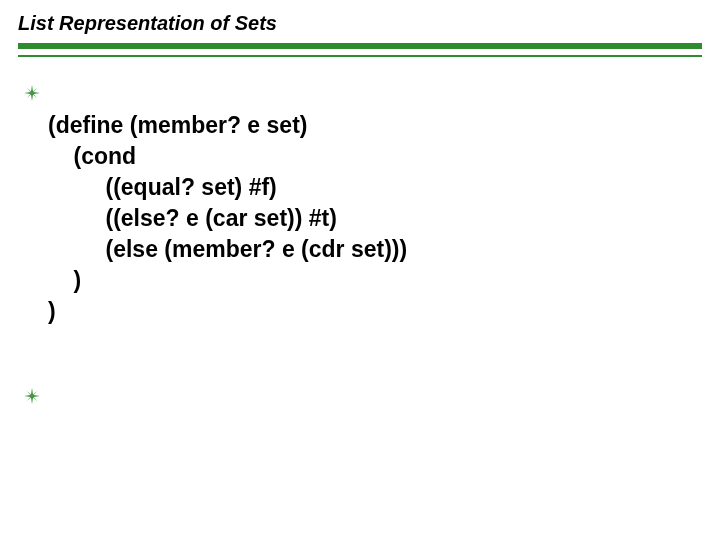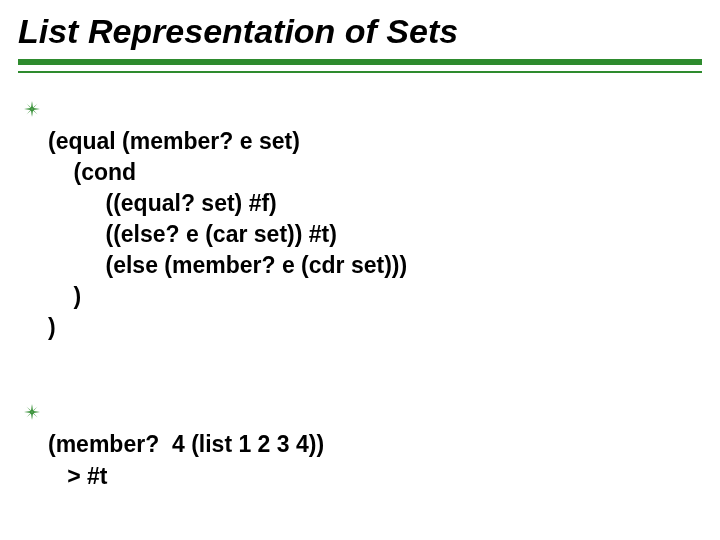--- a/index.html
+++ b/index.html
@@ -1,18 +1,18 @@
 <!DOCTYPE html>
 <html><head>
 <meta charset="utf-8">
 <style>
   * { margin: 0; padding: 0; box-sizing: border-box; }
   html, body { width: 720px; height: 540px; background: #fff; font-family: Arial, Helvetica, sans-serif; }
   .slide { padding: 12px 18px 18px 18px; }
-  .title { font-size: 34px; font-weight: bold; font-style: italic; color: #000; margin-bottom: 8px; }
+  .title { font-size: 20px; font-weight: bold; font-style: italic; color: #000; margin-bottom: 8px; }
   .rule { height: 6px; background: #2e8b2e; margin-bottom: 6px; }
   .rule-thin { height: 2px; background: #2e8b2e; margin-bottom: 22px; }
   .content { padding-left: 6px; }
   .bullet-row { display: flex; align-items: flex-start; margin-bottom: 4px; }
   .bullet { width: 16px; height: 16px; flex: 0 0 16px; margin-right: 8px; margin-top: 6px; position: relative; }
   .bullet svg { width: 16px; height: 16px; display: block; }
   .code { font-size: 23px; font-weight: bold; color: #000; line-height: 1.35; white-space: pre; }
   .block2 { margin-top: 24px; }
 </style>
 </head>
@@ -34,21 +34,21 @@
             <polygon points="8,16 7,9 8,8 9,9"></polygon>
             <polygon points="0,8 7,7 8,8 7,9"></polygon>
             <polygon points="13.6,2.4 9.2,7.2 8,8 8.8,6.8"></polygon>
             <polygon points="13.6,13.6 8.8,9.2 8,8 9.2,8.8"></polygon>
             <polygon points="2.4,13.6 6.8,8.8 8,8 7.2,9.2"></polygon>
             <polygon points="2.4,2.4 7.2,6.8 8,8 6.8,7.2"></polygon>
           </g>
         </svg>
       </span>
       <div class="code">
-<span>(equal (member? e set)</span>
+<span>(define (member? e set)</span>
 <span>    (cond</span>
 <span>         ((equal? set) #f)</span>
 <span>         ((else? e (car set)) #t)</span>
 <span>         (else (member? e (cdr set)))</span>
 <span>    )</span>
 <span>)</span>
       </div>
     </div>
 
     <div class="bullet-row block2">
@@ -59,20 +59,16 @@
             <polygon points="16,8 9,9 8,8 9,7"></polygon>
             <polygon points="8,16 7,9 8,8 9,9"></polygon>
             <polygon points="0,8 7,7 8,8 7,9"></polygon>
             <polygon points="13.6,2.4 9.2,7.2 8,8 8.8,6.8"></polygon>
             <polygon points="13.6,13.6 8.8,9.2 8,8 9.2,8.8"></polygon>
             <polygon points="2.4,13.6 6.8,8.8 8,8 7.2,9.2"></polygon>
             <polygon points="2.4,2.4 7.2,6.8 8,8 6.8,7.2"></polygon>
           </g>
         </svg>
       </span>
-      <div class="code">
-<span>(member?  4 (list 1 2 3 4))</span>
-<span>   &gt; #t</span>
-      </div>
     </div>
 
   </div>
 </div>
 
 </body></html>

